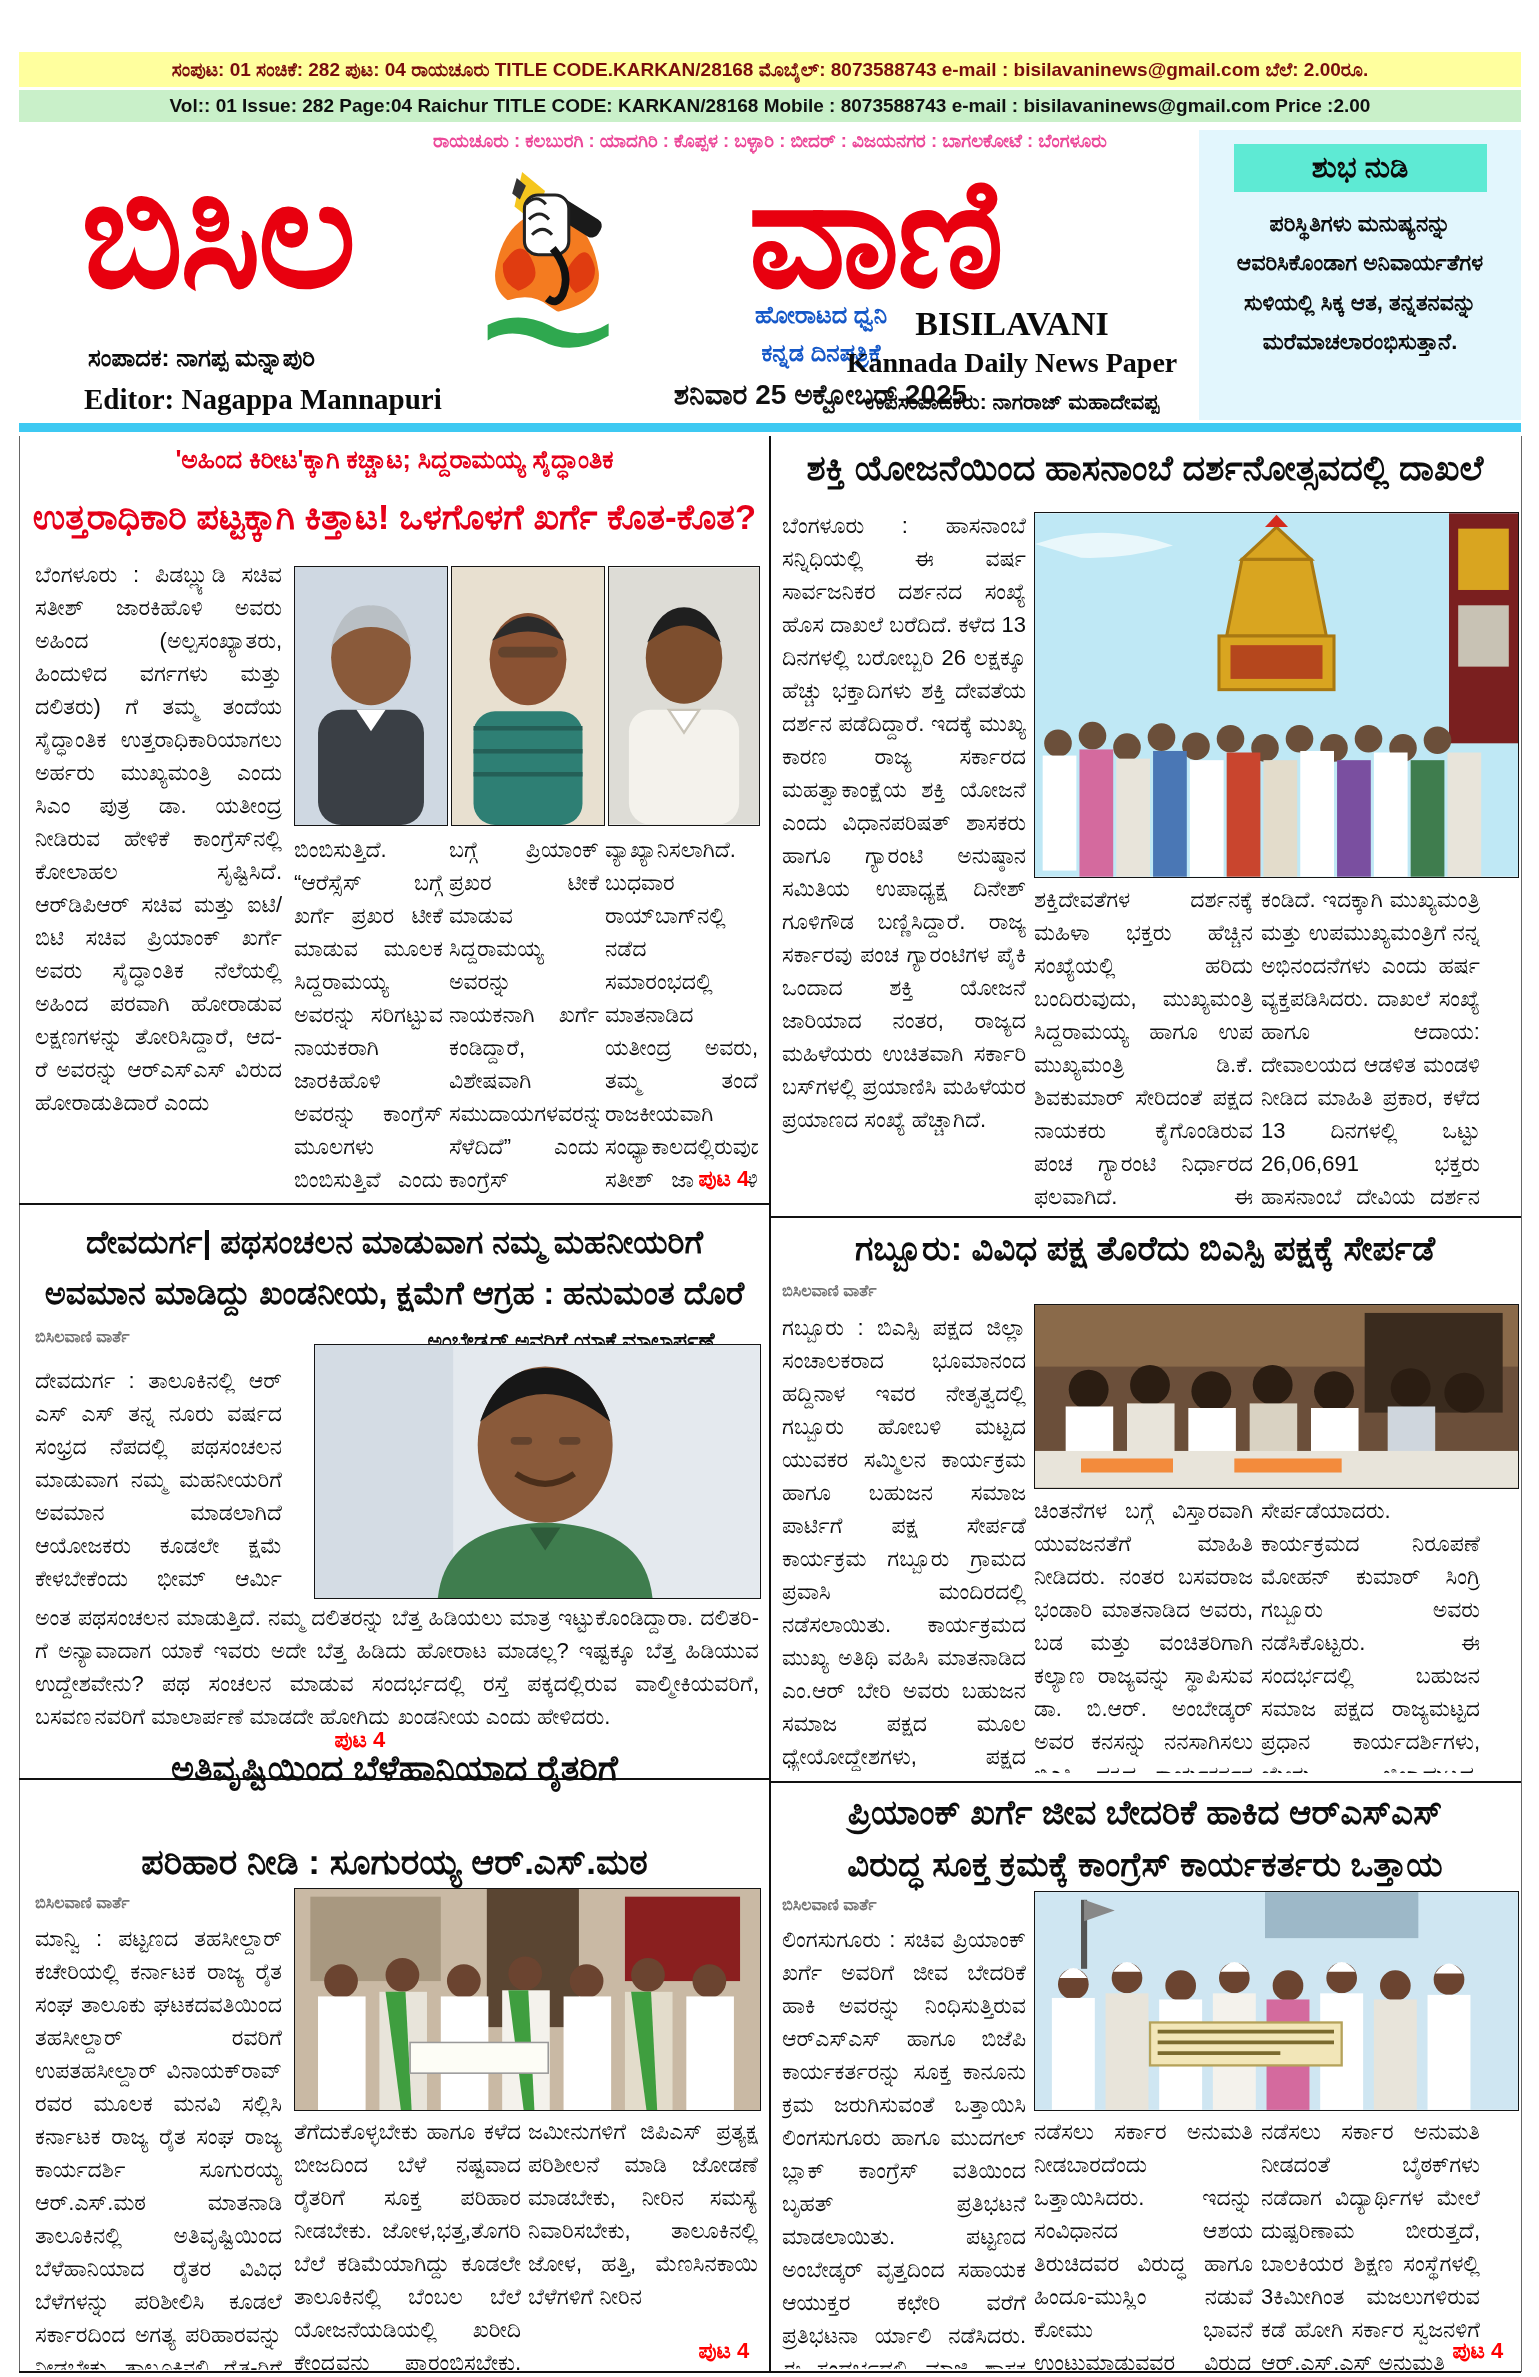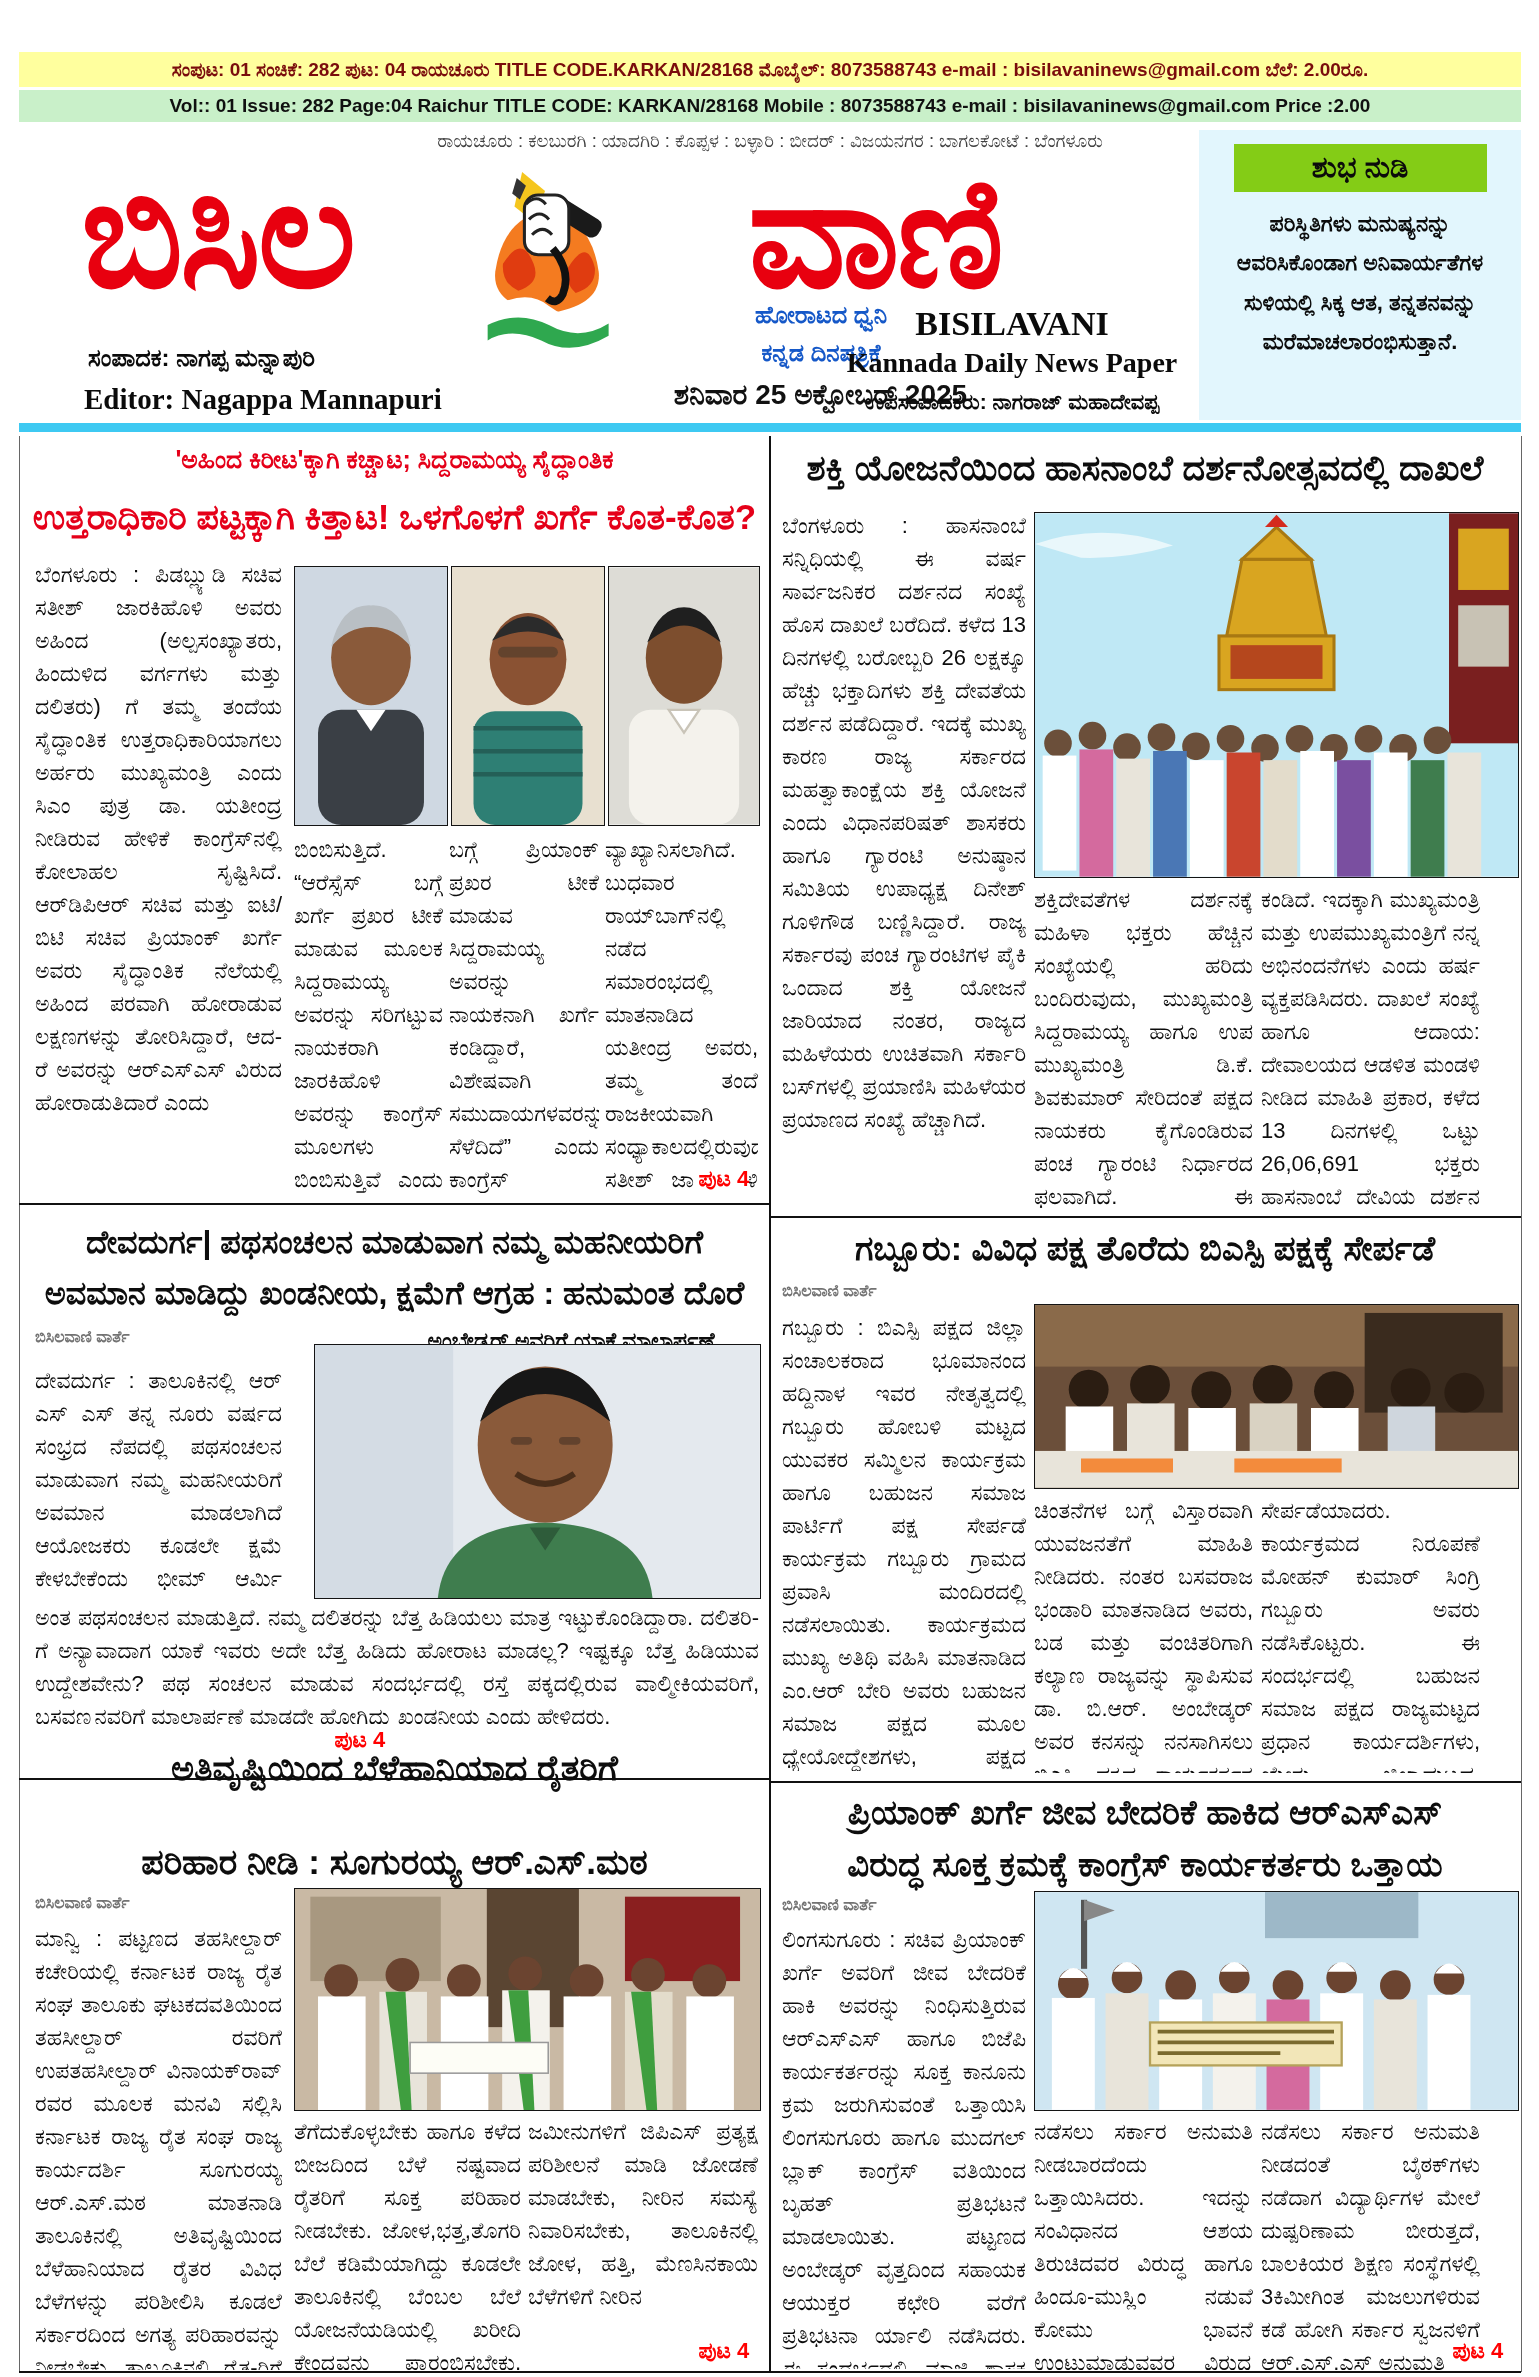--- a/index.html
+++ b/index.html
@@ -1,30 +1,30 @@
 <!DOCTYPE html>
 <html style="font-size:12.3px"><head>
 <meta charset="utf-8">
 <style>
   html,body{margin:0;padding:0;background:#ffffff;}
   body{width:1540px;height:2377px;position:relative;font-family:"Liberation Sans","DejaVu Sans",sans-serif;color:#0b0b0b;}
   .abs{position:absolute;}
   .bar{display:flex;align-items:center;justify-content:center;font-weight:bold;}
   .topbar1{left:19px;top:52px;width:1502px;height:35px;background:#ffff9e;color:#7a0c0c;font-size:19px;}
   .topbar2{left:19px;top:90px;width:1502px;height:32px;background:#c9f0c9;color:#101010;font-size:19px;}
-  .cities{left:0;top:130px;width:1540px;text-align:center;color:#404040;font-weight:normal;font-size:18.4px;}
+  .cities{left:0;top:130px;width:1540px;text-align:center;color:#ec4899;font-weight:bold;font-size:18.4px;}
   .mast-title{left:81px;top:157px;width:920px;height:215px;display:flex;align-items:flex-start;justify-content:space-between;}
   .mast-word{font-size:152px;line-height:1;font-weight:800;color:#e8000f;letter-spacing:-3.1px;white-space:nowrap;}
   .tagline{color:#1558c8;font-weight:800;text-align:center;font-size:24px;}
   .dateline{color:#111;font-weight:800;text-align:center;font-size:28px;}
   .edit-kn{font-weight:800;font-size:24px;}
   .edit-en{font-family:"Liberation Serif","DejaVu Serif",serif;font-weight:bold;font-size:29px;}
   .paper-en{font-family:"Liberation Serif","DejaVu Serif",serif;font-weight:bold;text-align:center;}
   .quotebox{left:1199px;top:130px;width:322px;height:290px;background:#e2f6fd;}
-  .quotebox .qtitle{margin:14px auto 0 auto;width:253px;height:48px;background:#84cc16;display:flex;align-items:center;justify-content:center;font-size:29px;font-weight:800;}
+  .quotebox .qtitle{margin:14px auto 0 auto;width:253px;height:48px;background:#5eead4;display:flex;align-items:center;justify-content:center;font-size:29px;font-weight:800;}
   .quotebox .qtext{margin:12.3px 15.3px 0 15.3px;text-align:center;font-weight:800;font-size:22px;line-height:1.78;}
   .cyanrule{left:19px;top:423px;width:1502px;height:9.2px;background:#3ec9f2;}
   .vline{background:#111;width:1.5px;}
   .hline{background:#111;height:1.5px;}
   .thinline{background:#666;width:0.8px;}
   .hl{position:absolute;text-align:center;font-weight:800;line-height:1.15;white-space:nowrap;}
   .hl.red{color:#e50019;}
   .hl.black{color:#0d0d0d;}
   .byline{position:absolute;color:#737373;font-weight:800;font-size:16px;}
   .subhead{position:absolute;color:#0d0d0d;font-weight:800;font-size:22px;text-align:center;}

